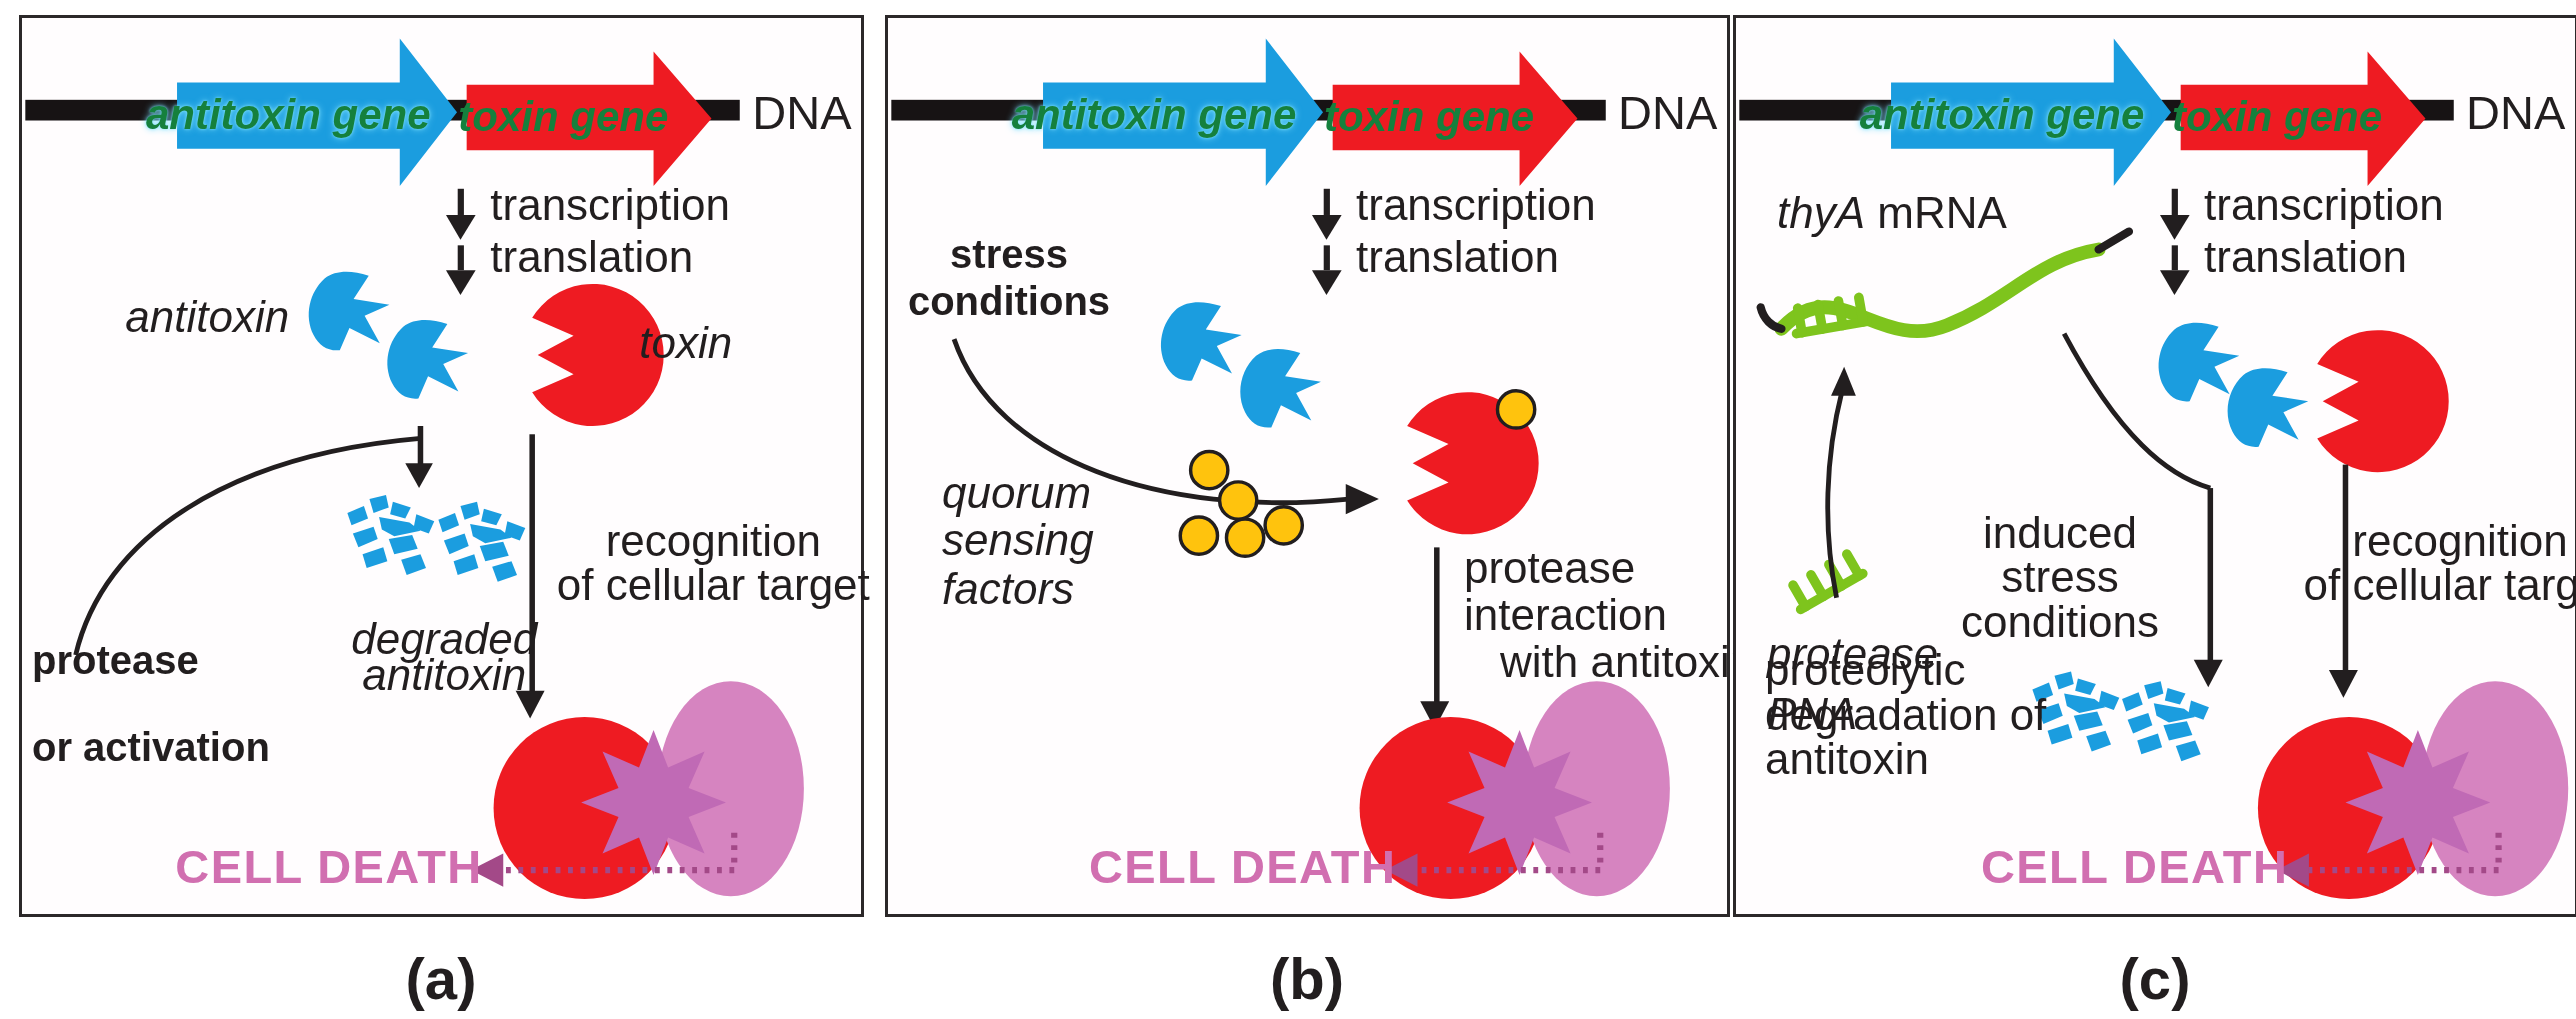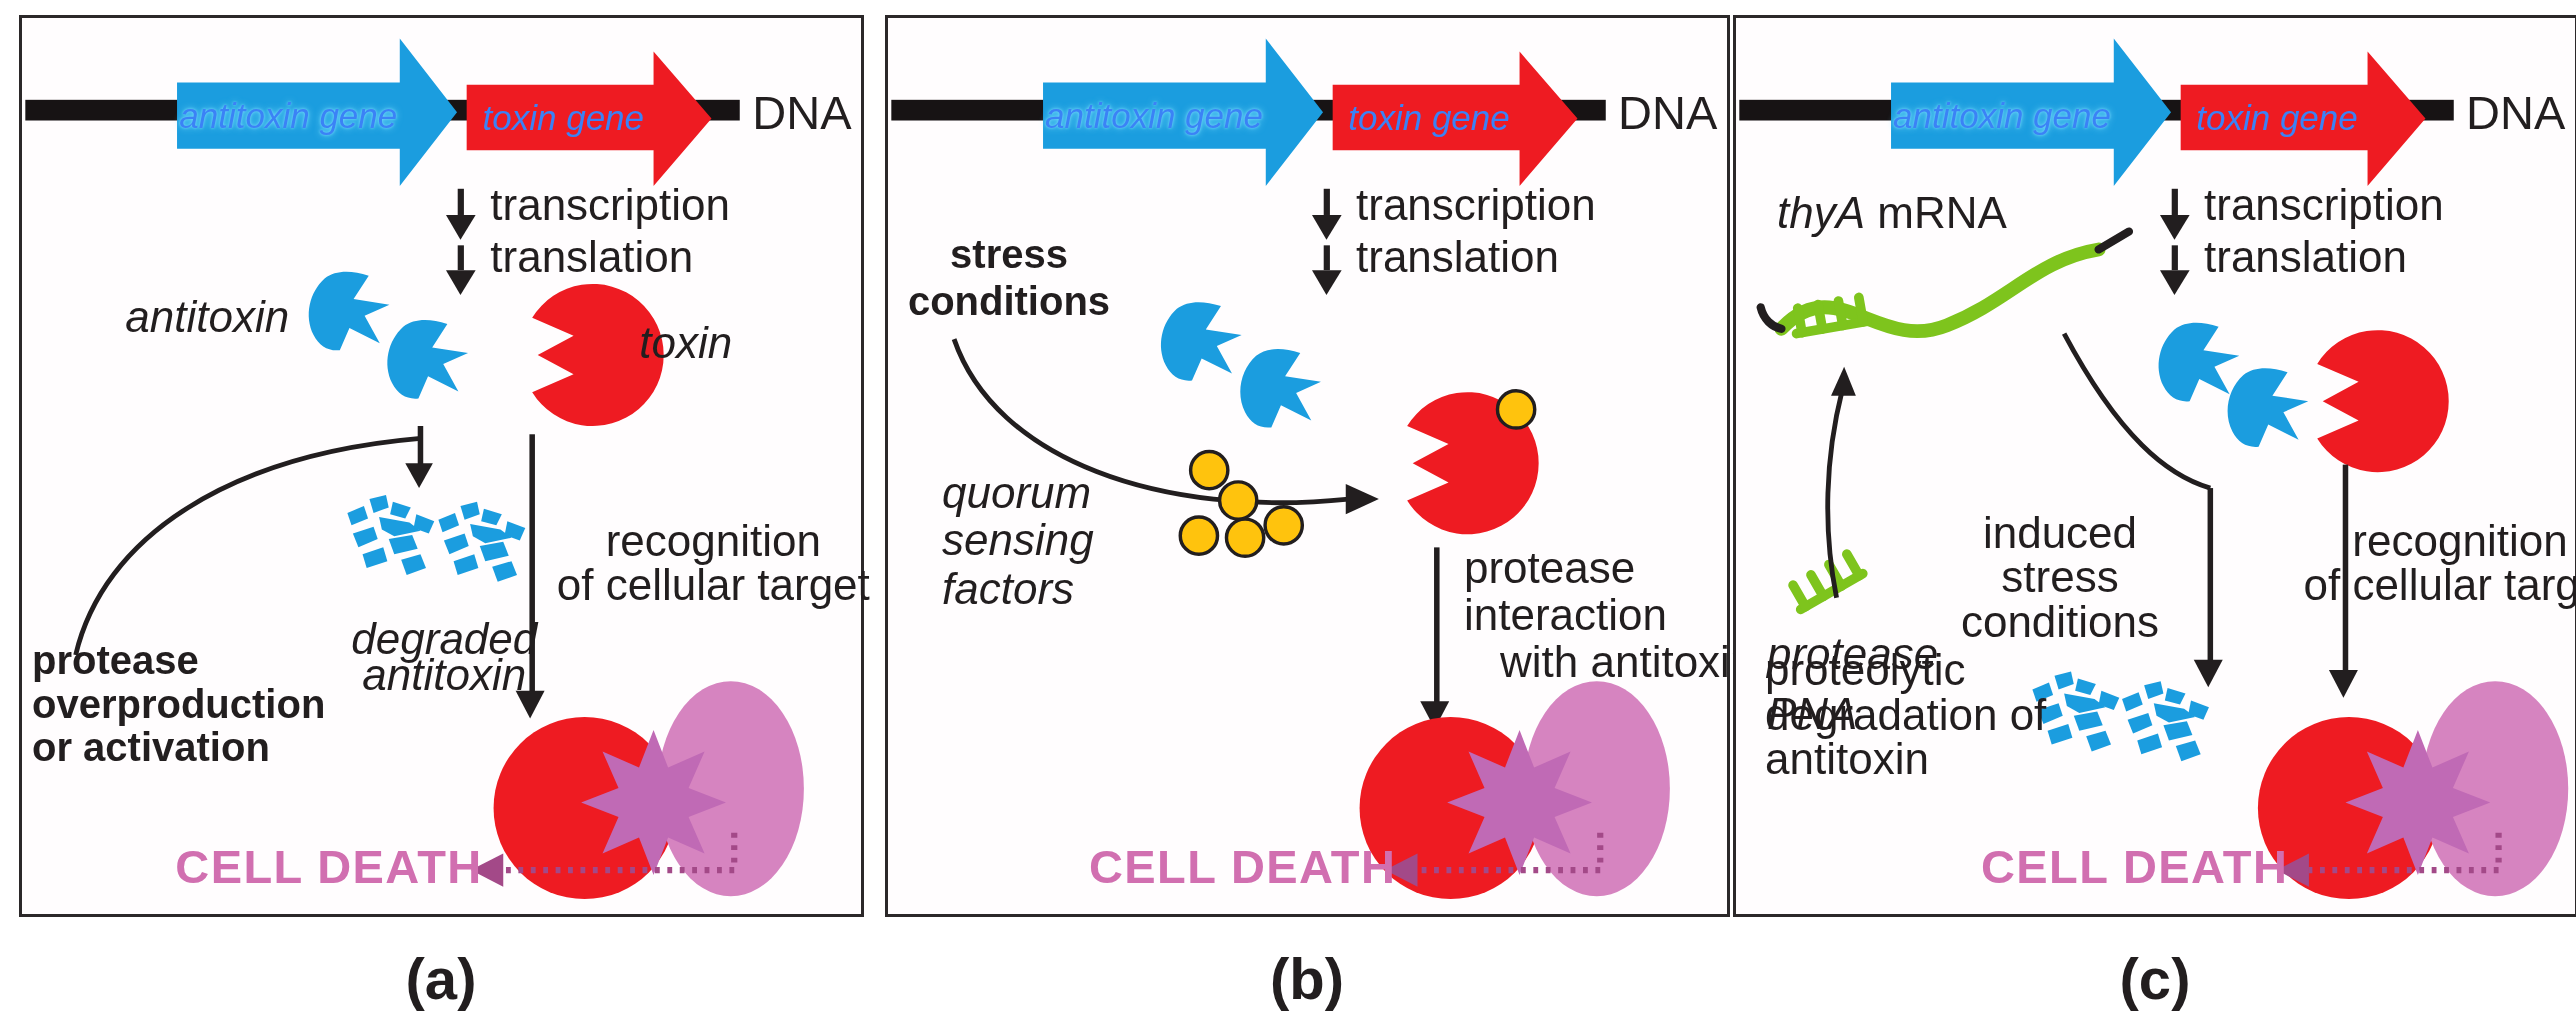--- a/index.html
+++ b/index.html
@@ -13,21 +13,21 @@
   }
   #panel-a{left:19.3px;}
   #panel-b{left:885px;}
   #panel-c{left:1733px;}
   .gfx{position:absolute;left:-3.4px;top:-3.4px;width:845px;height:902px;}
   .t{position:absolute;white-space:nowrap;font-size:44px;line-height:1;transform:translateY(-50%);}
   .ctr{transform:translate(-50%,-50%);}
   .it{font-style:italic;}
   .bd{font-weight:bold;}
   .gene-label{
-    font-size:35px;font-weight:normal;font-style:italic;color:#3b82f6;
+    font-size:42px;font-weight:bold;font-style:italic;color:#15803d;
     transform:translate(-50%,-50%);
   }
   .glow{text-shadow:0 0 7px rgba(125,226,255,.95),0 0 2.8px rgba(125,226,255,.9);}
   .dna{font-size:47px;}
   .cd{
     font-size:47px;font-weight:bold;color:#D16FB0;letter-spacing:1.4px;
   }
   .tag{
     position:absolute;font-size:58px;font-weight:bold;color:#221E1F;
     transform:translate(-50%,-50%);
@@ -108,21 +108,20 @@
     <polygon fill="#A34988" points="655,1240 702,1216 702,1264"></polygon>
   </svg>
   <div class="t gene-label glow" style="left:266px;top:97px;">antitoxin gene</div>
   <div class="t gene-label" style="left:541px;top:99px;">toxin gene</div>
   <div class="t dna" style="left:730px;top:94px;">DNA</div>
   <div class="t" style="left:468px;top:187px;">transcription</div>
   <div class="t" style="left:468px;top:239px;">translation</div>
   <div class="t it" style="left:103px;top:299px;">antitoxin</div>
   <div class="t it" style="left:617px;top:325px;">toxin</div>
   <div class="t bd" style="left:9.7px;top:642px;font-size:40px;">protease</div>
-  <div class="t bd" style="left:9.7px;top:686px;font-size:40px;">overproduction</div>
   <div class="t bd" style="left:9.7px;top:729px;font-size:40px;">or activation</div>
   <div class="t it ctr" style="left:422px;top:621px;">degraded</div>
   <div class="t it ctr" style="left:422px;top:657px;">antitoxin</div>
   <div class="t ctr" style="left:691px;top:523px;">recognition</div>
   <div class="t ctr" style="left:691px;top:567px;">of cellular target</div>
   <div class="t cd" style="left:153px;top:848px;">CELL DEATH</div>
 </div>
 
 <div class="panel" id="panel-b">
   <svg class="gfx" viewBox="0 0 1225 1308">

